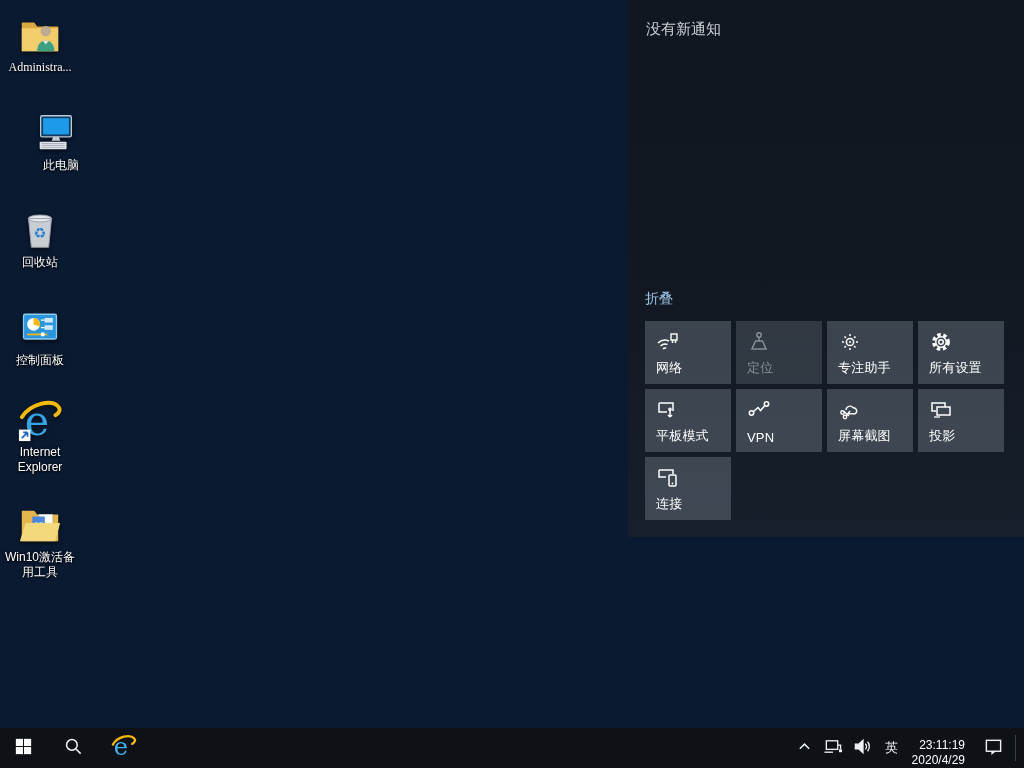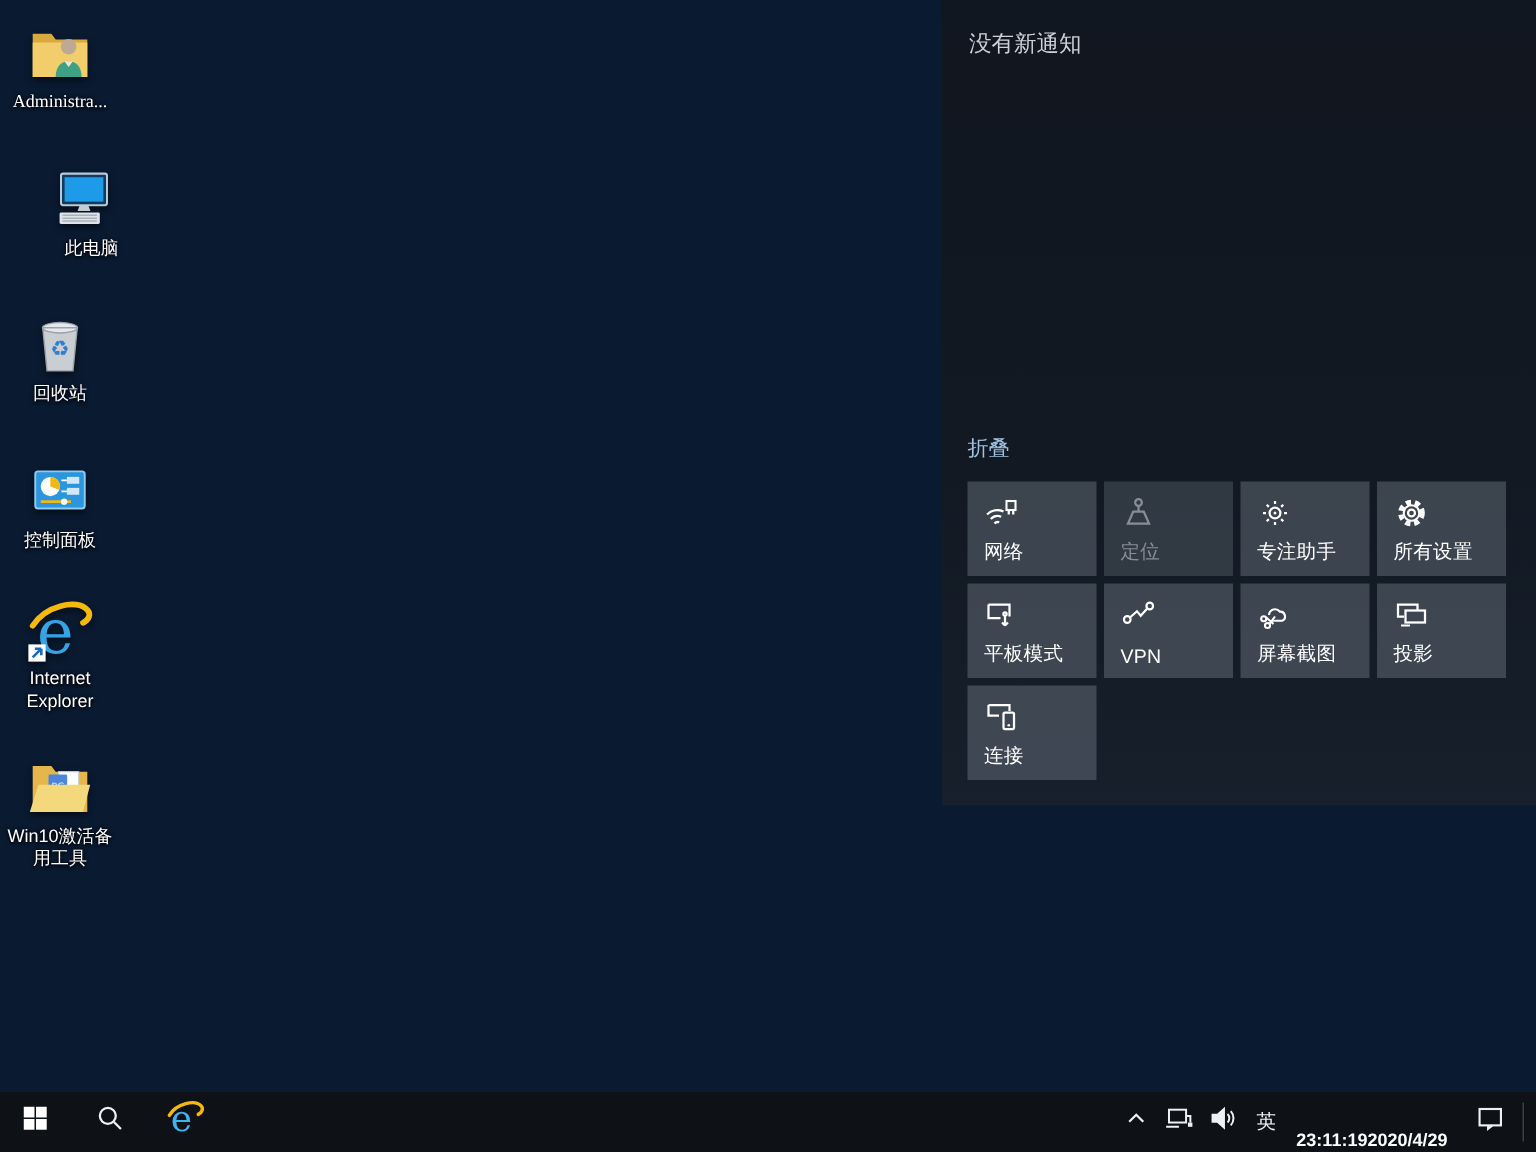--- a/index.html
+++ b/index.html
@@ -65,21 +65,21 @@
 
   
   .taskbar {
     position:absolute; left:0; bottom:0; width:1024px; height:40px;
     background:#0e1216; display:flex; align-items:center;
   }
   .tb-btn { width:46px; height:40px; display:flex; align-items:center; justify-content:center; cursor:pointer; }
   .tray { margin-left:auto; display:flex; align-items:center; height:40px; }
   .tray-item { height:40px; display:flex; align-items:center; justify-content:center; cursor:pointer; color:#eef1f4; }
   .tray-ime { width:28px; font-size:13px; }
-  .tray-clock { justify-content:flex-start; align-items:flex-end; padding:0 8px 0 6px;font-weight:bold; }
+  .tray-clock { flex-direction:column; justify-content:flex-end; align-items:flex-end; padding:0 8px 0 6px; }
   .tray-clock .tc { font-size:12px; line-height:15px; color:#fff; }
   .tb-sep { width:1px; height:26px; background:#3a4046; margin:0 2px; }
   .show-desktop { width:6px; height:40px; cursor:pointer; }
 </style>
 </head>
 <body>
 
 <div class="wallpaper"></div>
 
 <div class="desktop-icon" style="top:12px;font-family:Liberation Serif, serif;">

